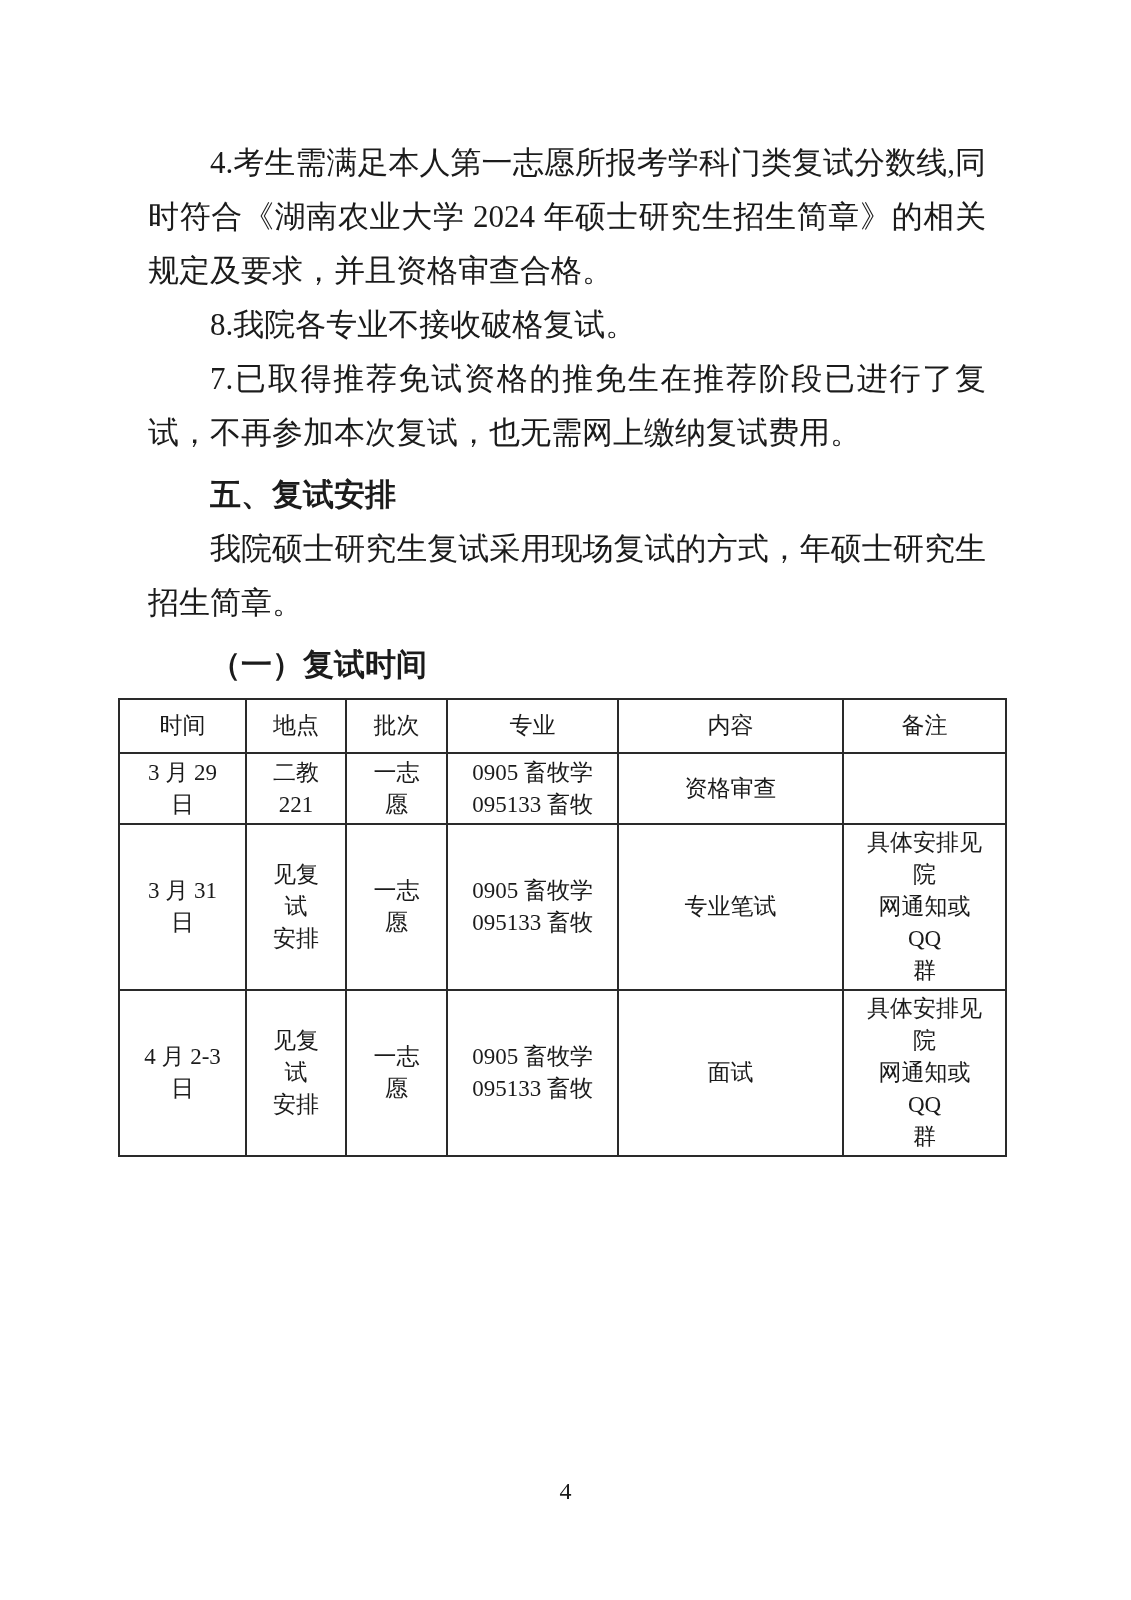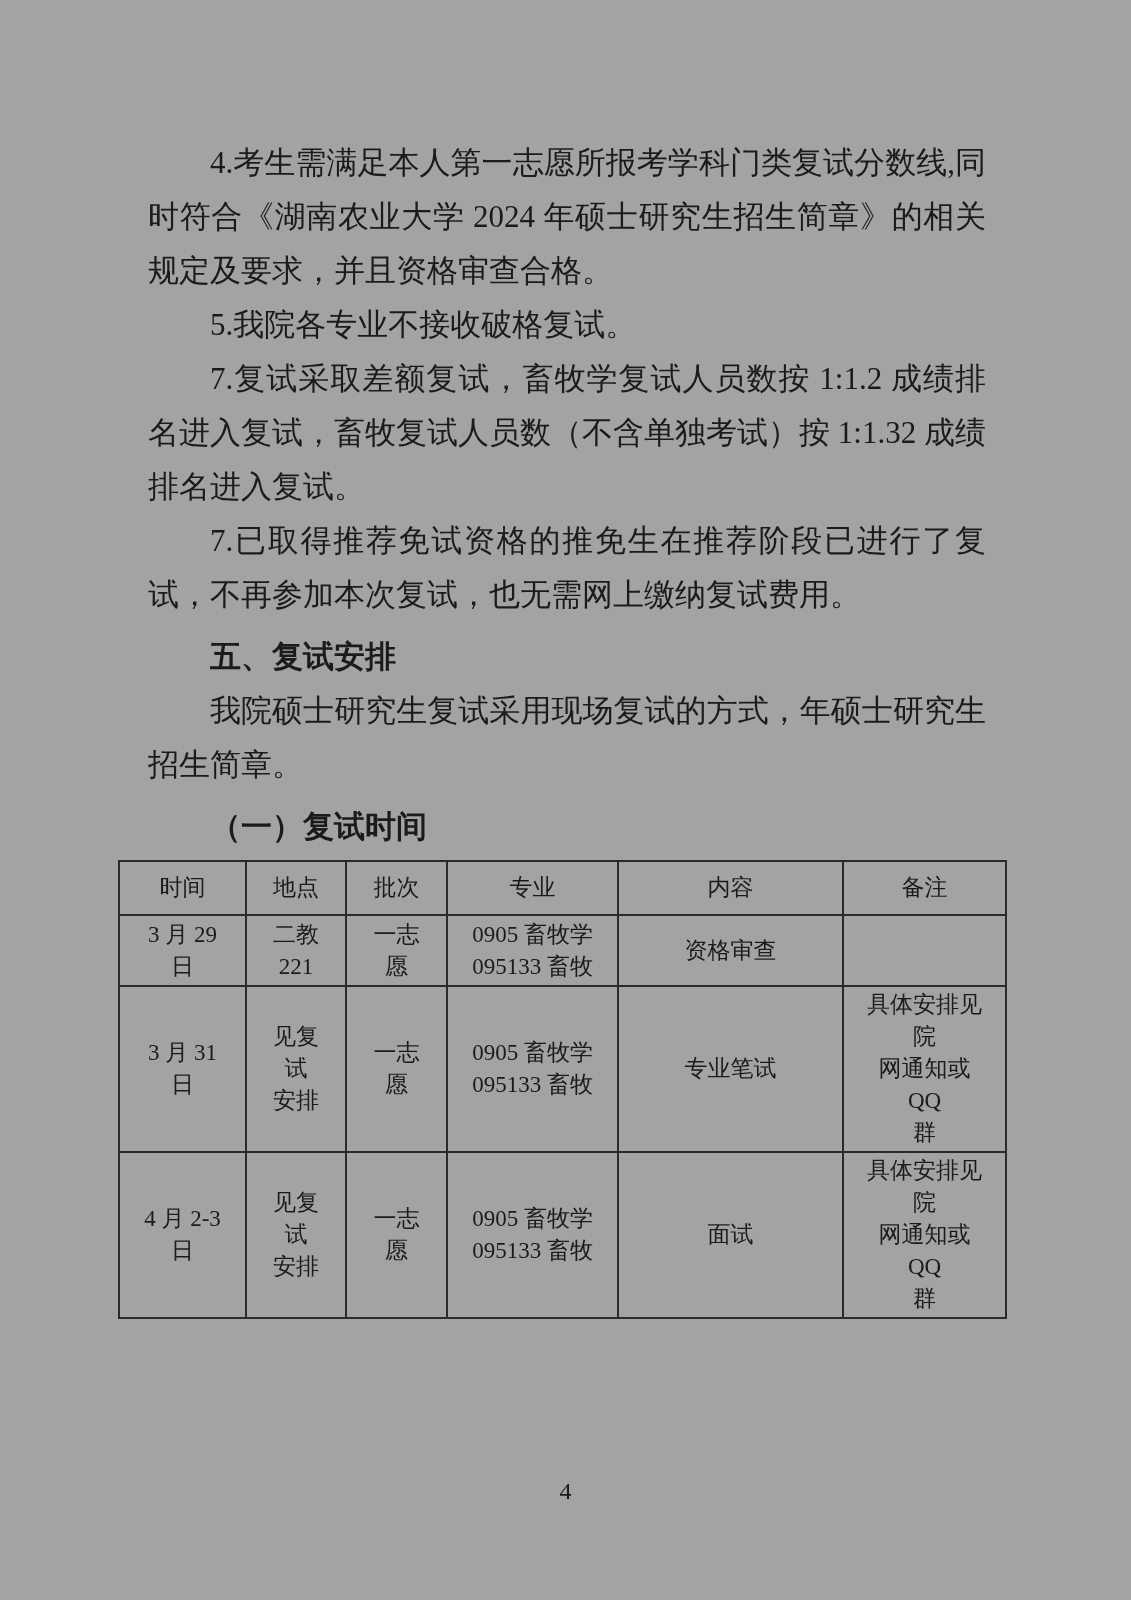--- a/index.html
+++ b/index.html
@@ -2,21 +2,21 @@
 <html><head>
 <meta charset="utf-8">
 <style>
   * { box-sizing: border-box; }
   html, body { margin: 0; padding: 0; background: #e8e8e8; }
   .page {
     position: relative;
     width: 1131px;
     height: 1600px;
     margin: 0 auto;
-    background: #a3a3a3;
+    background: #ffffff;
     font-family: "Liberation Serif", "DejaVu Serif", serif;
     color: #1b1b1b;
     overflow: hidden;
   }
   .content {
     position: absolute;
     left: 148px;
     top: 136px;
     width: 838px;
   }
@@ -67,22 +67,21 @@
     line-height: 30px;
   }
 </style>
 </head>
 <body>
 
 <div class="page">
   <div class="content">
 
     <p class="body">4.考生需满足本人第一志愿所报考学科门类复试分数线,同时符合《湖南农业大学 2024 年硕士研究生招生简章》的相关规定及要求，并且资格审查合格。</p>
-    <p class="body">5.我院各专业不接收破格复试。</p>
-    <p class="body">7.复试采取差额复试，畜牧学复试人员数按 1:1.2 成绩排名进入复试，畜牧复试人员数（不含单独考试）按 1:1.32 成绩排名进入复试。</p>
+    <p class="body">8.我院各专业不接收破格复试。</p>
     <p class="body">7.已取得推荐免试资格的推免生在推荐阶段已进行了复试，不再参加本次复试，也无需网上缴纳复试费用。</p>
 
     <h2 class="heading">五、复试安排</h2>
     <p class="body">我院硕士研究生复试采用现场复试的方式，年硕士研究生招生简章。</p>
 
     <h3 class="subheading">（一）复试时间</h3>
 
     <table class="schedule">
       <colgroup>
         <col style="width:127px">

